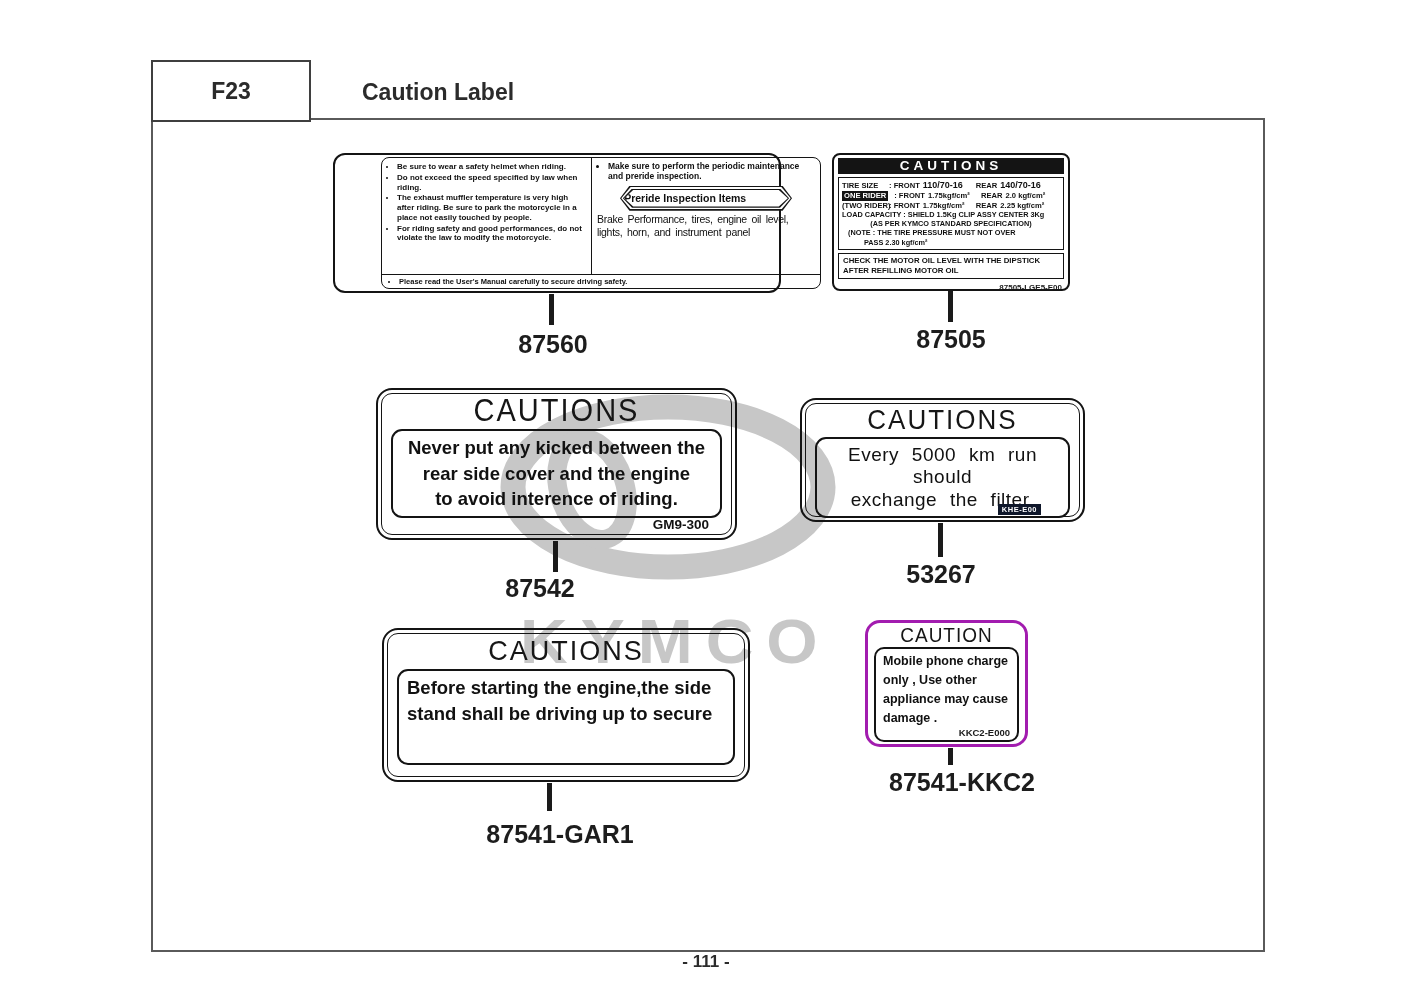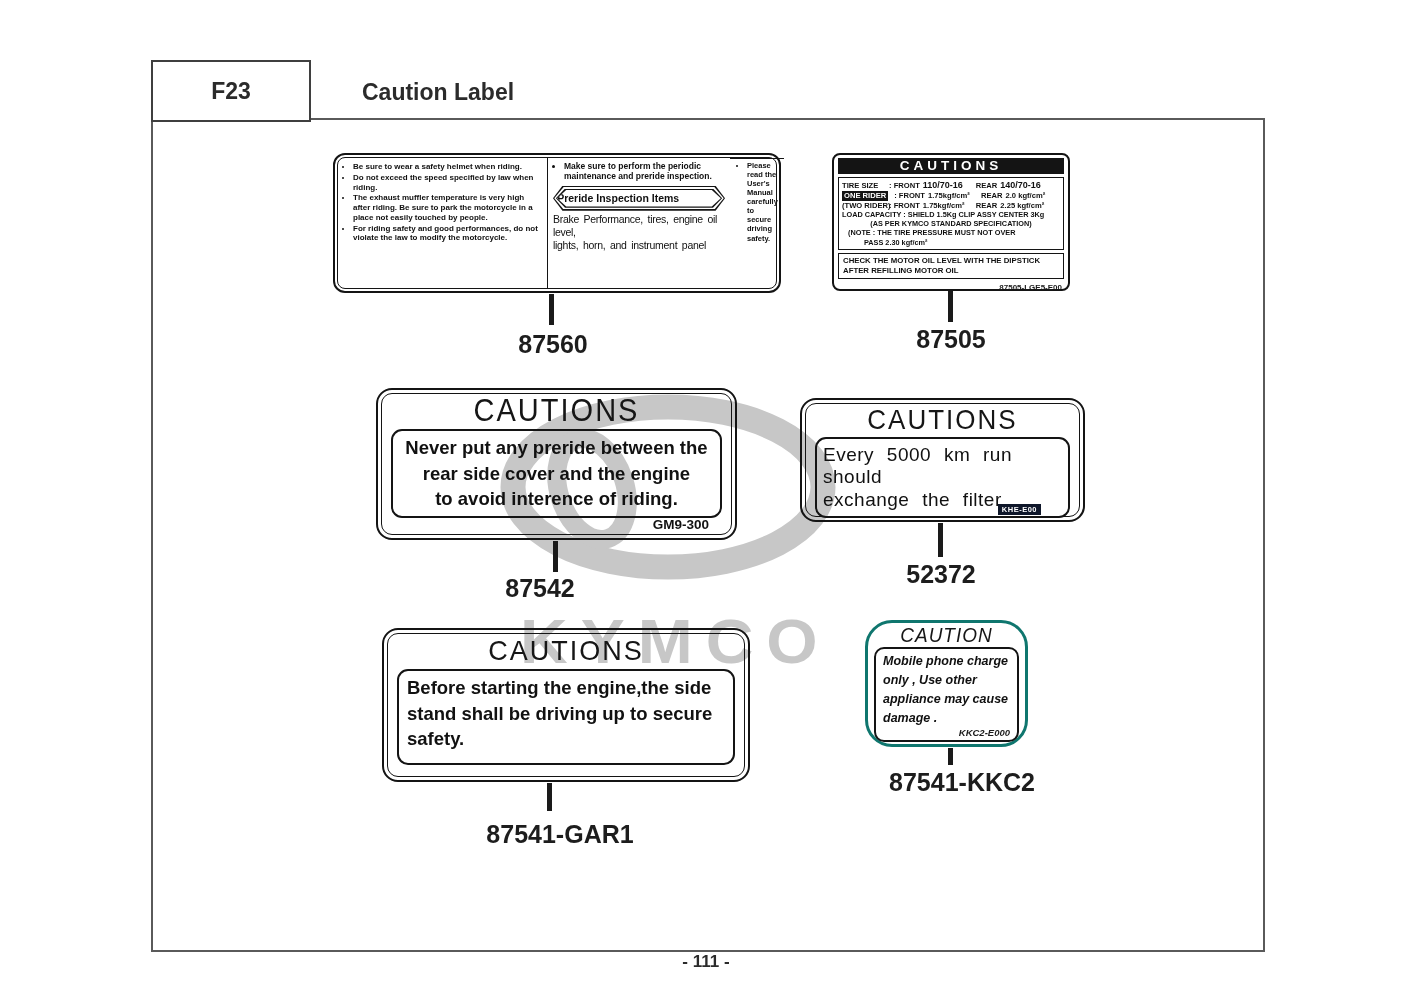--- a/index.html
+++ b/index.html
@@ -25,29 +25,29 @@
              box-sizing:border-box;padding:3px;}
   .dbl-inner{border:1.5px solid #141414;border-radius:11px;width:100%;height:100%;
              box-sizing:border-box;position:relative;}
   .cautions-title{text-align:center;font-size:27px;font-weight:400;letter-spacing:2px;
                   color:#161616;line-height:1.15;transform:scaleY(1.05);}
   .txt-box{border:2px solid #141414;border-radius:11px;margin:0 9px;padding:4px 8px;
            box-sizing:border-box;}
   .bold-body{font-weight:bold;font-size:18.5px;line-height:1.38;color:#111;text-align:center;}
   .bold-body-l{font-weight:bold;font-size:18.5px;line-height:1.38;color:#111;text-align:left;}
   .plot-body{font-weight:400;font-size:19px;line-height:1.18;color:#111;letter-spacing:.5px;
-             word-spacing:7px;}
+             word-spacing:7px;text-align:center;}
   .code-tag{font-weight:bold;font-size:13.5px;color:#111;}
   .code-badge{background:#0f172a;color:#fff;font-size:7.5px;font-weight:bold;
               padding:1px 4px;letter-spacing:.5px;}
 
   
   .l60{left:333px;top:153px;width:448px;height:140px;}
   .l60 .dbl-outer{border-radius:12px;padding:2px;border-width:2px;}
-  .l60 .dbl-inner{border-radius:8px;display:flex;flex-direction:row;}
+  .l60 .dbl-inner{border-radius:8px;display:flex;flex-direction:column;margin-left:44px;}
   .l60-cols{flex:1;display:flex;min-height:0;}
   .l60-left{width:210px;border-right:1.5px solid #141414;padding:4px 4px 2px 4px;box-sizing:border-box;}
   .l60-right{flex:1;padding:3px 5px;box-sizing:border-box;display:flex;flex-direction:column;}
   ul.tiny{margin:0;padding-left:11px;list-style:disc;}
   ul.tiny li{font-size:8px;font-weight:bold;line-height:1.22;color:#101010;margin-bottom:1px;}
   .l60-foot{border-top:1.5px solid #141414;padding:1.5px 6px 2px 6px;}
   .l60-foot ul.tiny li{font-size:7.5px;margin:0;}
   .hx{clip-path:polygon(0 50%,5.5% 0,94.5% 0,100% 50%,94.5% 100%,5.5% 100%);}
   .hexa{width:172px;height:25px;background:#141414;display:flex;margin:2px auto 2px auto;flex:none;}
   .h2{background:#fff;flex:1;margin:1.3px;display:flex;}
@@ -93,22 +93,22 @@
   .l12 .txt-box{margin-top:1px;padding:5px 6px;}
   .l12-code{position:absolute;right:38px;bottom:1px;}
 
   
   .lga{left:382px;top:628px;width:368px;height:154px;}
   .lga .cautions-title{font-size:27px;margin-top:2px;}
   .lga .txt-box{margin-top:2px;min-height:96px;}
 
   
   .lkk{left:865px;top:620px;width:163px;height:127px;}
-  .lkk-outer{border:3px solid #0f766e;border-radius:27px;width:100%;height:100%;
-             box-sizing:border-box;position:relative;font-style:italic;}
+  .lkk-outer{border:3px solid #a21caf;border-radius:15px;width:100%;height:100%;
+             box-sizing:border-box;position:relative;}
   .lkk .cautions-title{font-size:19px;letter-spacing:1px;margin-top:2px;}
   .lkk .txt-box{border-width:2.5px;border-radius:10px;margin:0 6px;padding:3px 7px 2px 7px;}
   .lkk-body{font-size:12.5px;font-weight:bold;line-height:1.52;color:#101010;}
   .lkk-code{text-align:right;font-size:9.5px;font-weight:bold;margin-top:-1px;}
 
   
   .leader{width:5px;background:#1a1a1a;z-index:3;}
   .pn{font-size:25px;font-weight:bold;color:#1d1d1d;text-align:center;z-index:3;}
 
   .page-num{left:151px;top:952px;width:1110px;text-align:center;
@@ -207,21 +207,21 @@
   </div>
 </div>
 <div class="abs leader" style="left:948px;top:291px;height:31px;"></div>
 <div class="abs pn" style="left:891px;top:325px;width:120px;">87505</div>
 
 <div class="abs lbl l42">
   <div class="dbl-outer">
     <div class="dbl-inner">
       <div class="cautions-title">CAUTIONS</div>
       <div class="txt-box">
-        <div class="bold-body">Never put any preride between the</div>
+        <div class="bold-body">Never put any kicked between the</div>
         <div class="bold-body">rear side cover and the engine</div>
         <div class="bold-body">to avoid interence of riding.</div>
       </div>
       <div class="code-tag l42-code">GM9-300</div>
     </div>
   </div>
 </div>
 <div class="abs leader" style="left:553px;top:541px;height:31px;"></div>
 <div class="abs pn" style="left:480px;top:574px;width:120px;">87542</div>
 
@@ -231,30 +231,29 @@
       <div class="cautions-title">CAUTIONS</div>
       <div class="txt-box">
         <div class="plot-body">Every 5000 km run should</div>
         <div class="plot-body">exchange the filter.</div>
       </div>
       <div class="code-badge l12-code">KHE-E00</div>
     </div>
   </div>
 </div>
 <div class="abs leader" style="left:938px;top:523px;height:34px;"></div>
-<div class="abs pn" style="left:881px;top:560px;width:120px;">52372</div>
+<div class="abs pn" style="left:881px;top:560px;width:120px;">53267</div>
 
 <div class="abs lbl lga">
   <div class="dbl-outer">
     <div class="dbl-inner">
       <div class="cautions-title">CAUTIONS</div>
       <div class="txt-box">
         <div class="bold-body-l">Before starting the engine,the side</div>
         <div class="bold-body-l">stand shall be driving up to secure</div>
-        <div class="bold-body-l">safety.</div>
       </div>
     </div>
   </div>
 </div>
 <div class="abs leader" style="left:547px;top:783px;height:28px;"></div>
 <div class="abs pn" style="left:460px;top:820px;width:200px;">87541-GAR1</div>
 
 <div class="abs lbl lkk">
   <div class="lkk-outer">
     <div class="cautions-title">CAUTION</div>

